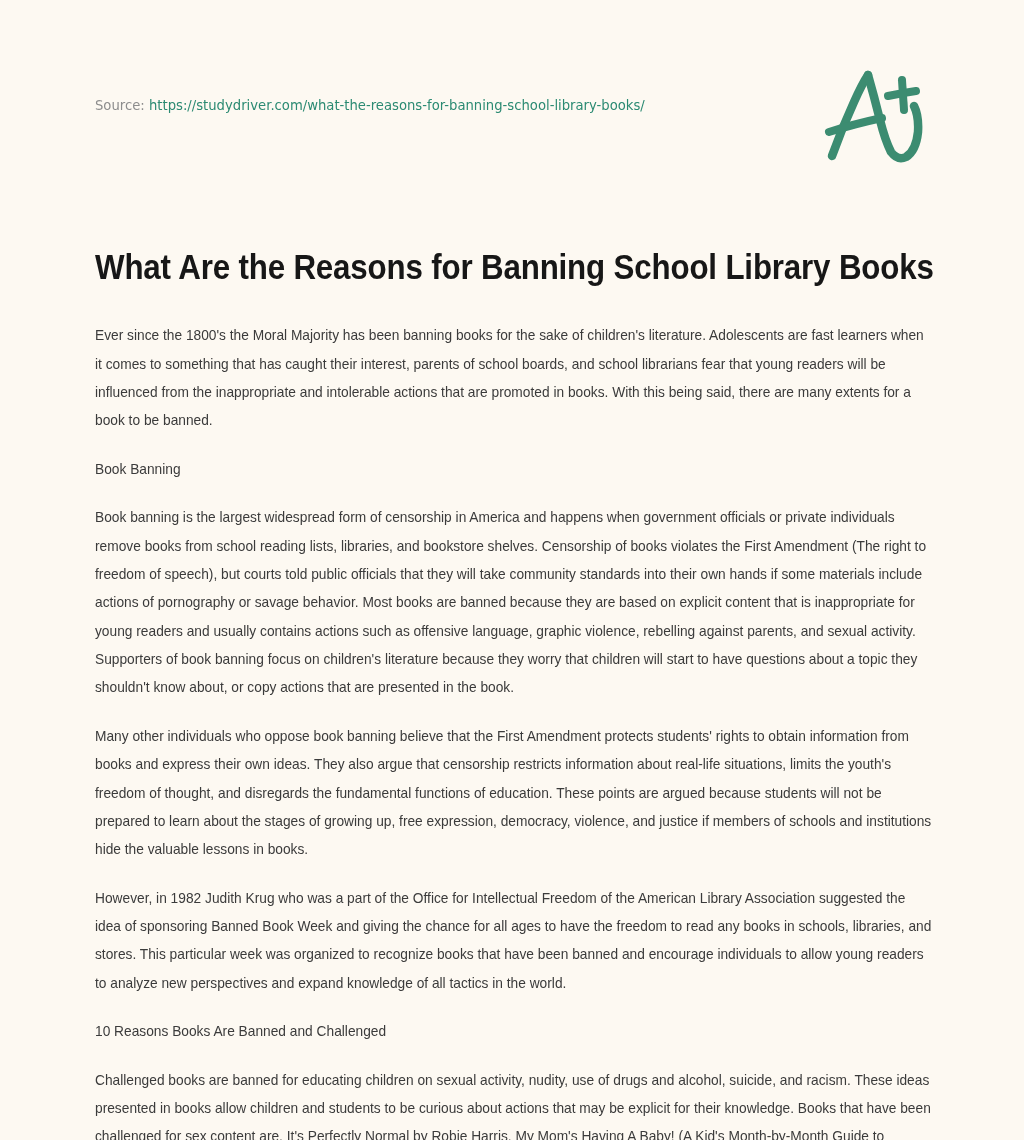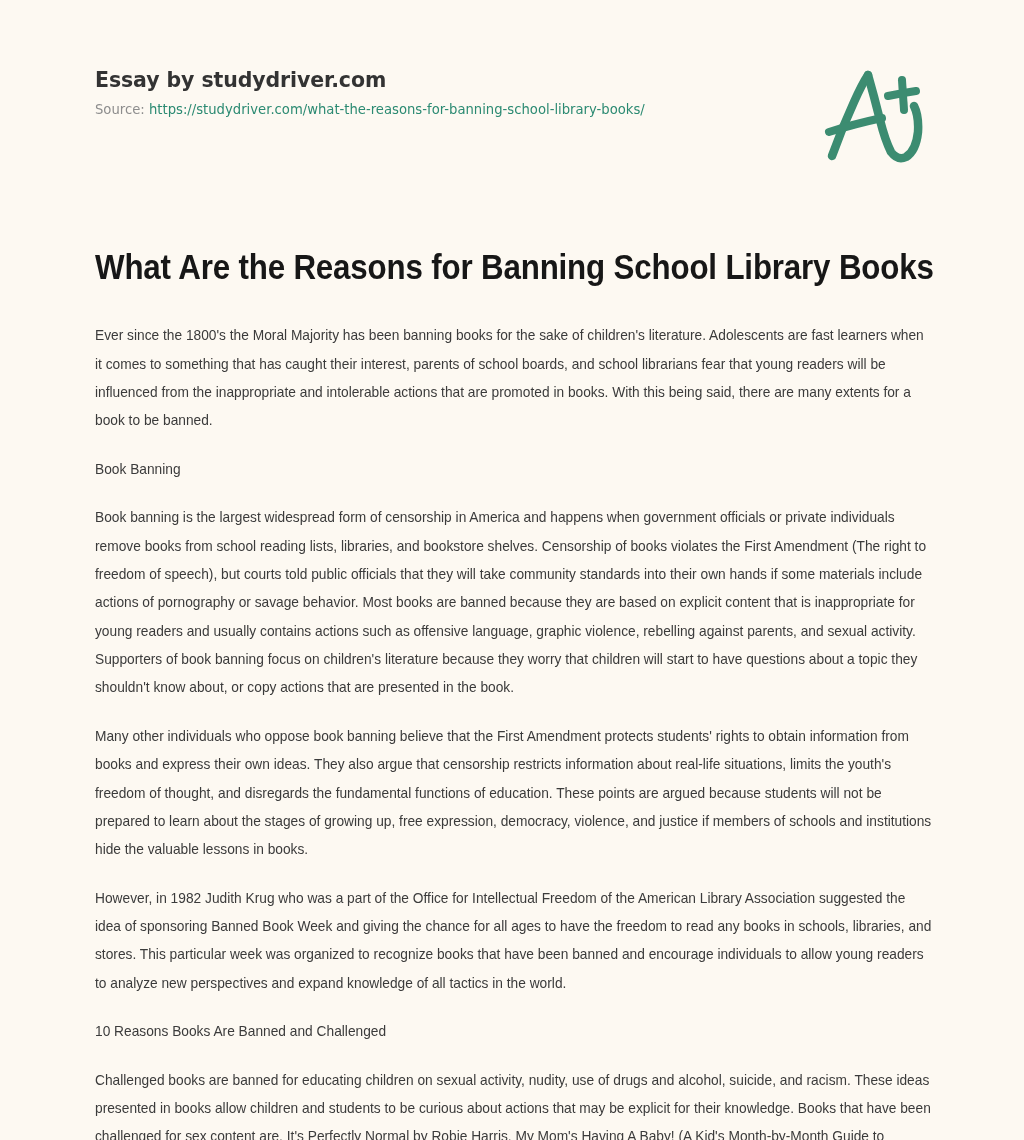--- a/index.html
+++ b/index.html
@@ -44,21 +44,21 @@
     font-size: 20.5px;
     font-weight: bold;
     color: #333333;
     letter-spacing: -0.1px;
     line-height: 1.2;
     margin: 0;
     white-space: nowrap;
   }
 
   .source-line {
-    margin-top: 8px;
+    margin-top: 29px;
     font-family: "DejaVu Sans", sans-serif;
     font-size: 13.2px;
     line-height: 1.3;
     white-space: nowrap;
   }
 
   .source-label {
     color: #8d8d8d;
   }
 
@@ -113,21 +113,20 @@
   .para:last-child { margin-bottom: 0; }
 </style>
 </head>
 <body>
 
 <div class="page">
 
   <div class="header">
 
     <div class="brand-block">
-      <div class="brand-title">Essay by studydriver.com</div>
 
       <div class="source-line">
         <span class="source-label">Source:</span>
         <a class="source-url" href="#">https://studydriver.com/what-the-reasons-for-banning-school-library-books/</a>
       </div>
     </div>
 
     <div class="logo">
       <svg viewBox="0 0 128 104" xmlns="http://www.w3.org/2000/svg">
         <g fill="none" stroke="#3c8c71" stroke-linecap="round" stroke-linejoin="round">

